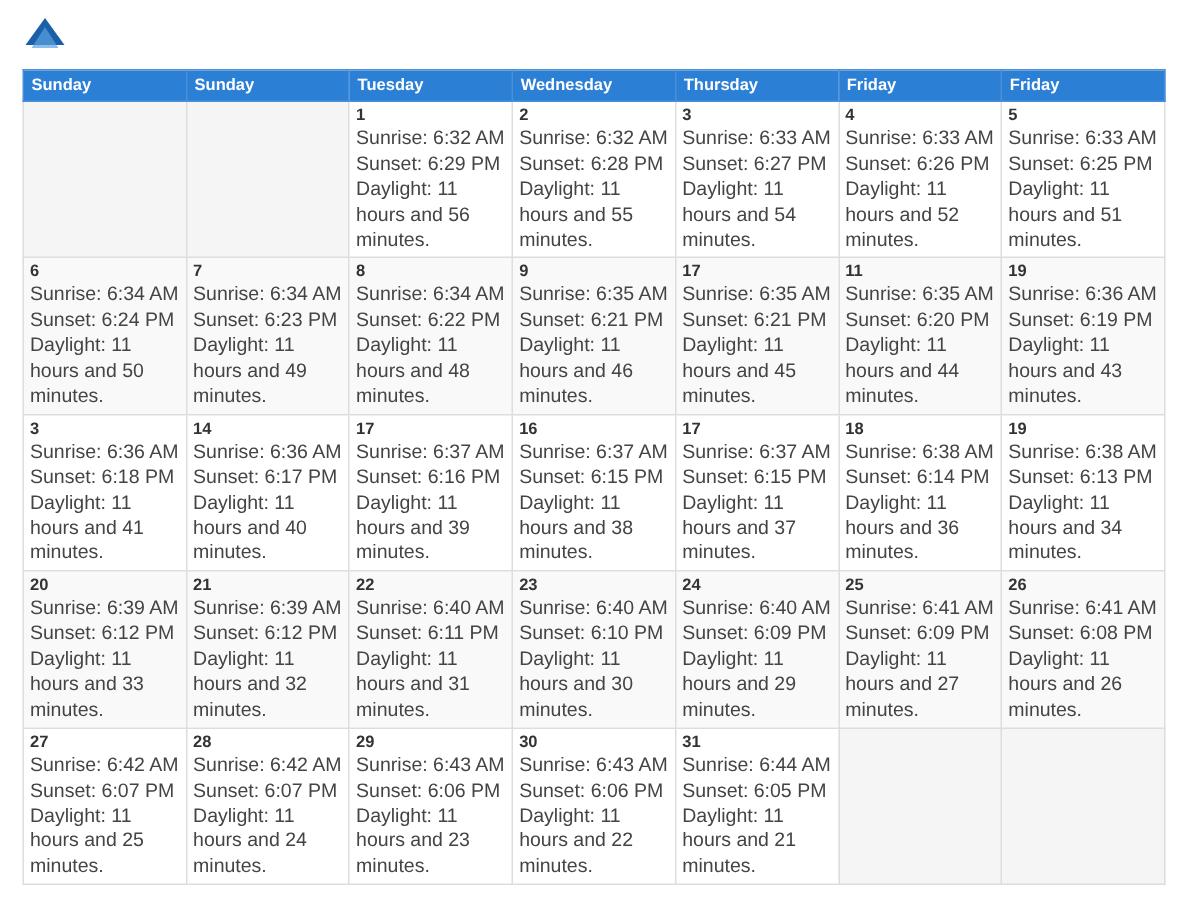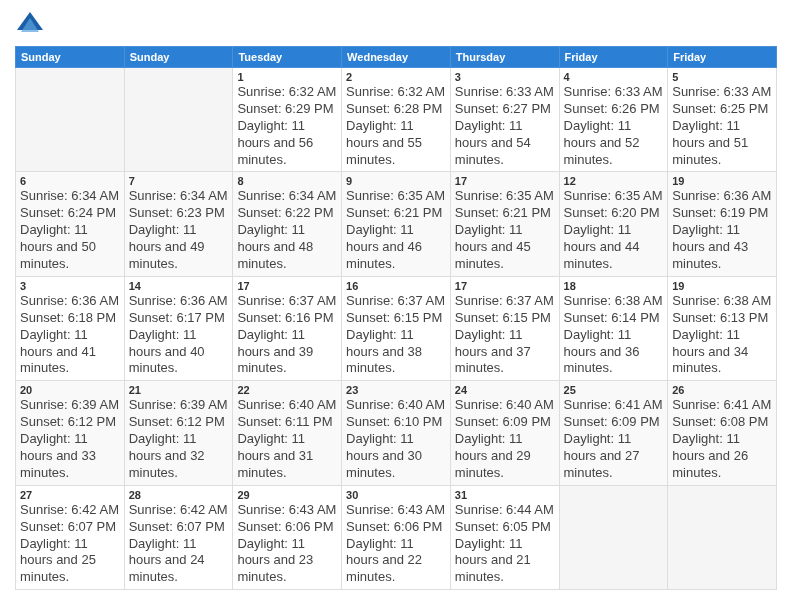--- a/index.html
+++ b/index.html
@@ -176,21 +176,21 @@
           </td>
           <td>
             <span class="day-num">9</span>
             <div class="day-info">Sunrise: 6:35 AM<br>Sunset: 6:21 PM<br>Daylight: 11 hours and 46 minutes.</div>
           </td>
           <td>
             <span class="day-num">17</span>
             <div class="day-info">Sunrise: 6:35 AM<br>Sunset: 6:21 PM<br>Daylight: 11 hours and 45 minutes.</div>
           </td>
           <td>
-            <span class="day-num">12</span>
+            <span class="day-num">11</span>
             <div class="day-info">Sunrise: 6:35 AM<br>Sunset: 6:20 PM<br>Daylight: 11 hours and 44 minutes.</div>
           </td>
           <td>
             <span class="day-num">19</span>
             <div class="day-info">Sunrise: 6:36 AM<br>Sunset: 6:19 PM<br>Daylight: 11 hours and 43 minutes.</div>
           </td>
         </tr>
         <tr>
           <td>
             <span class="day-num">3</span>

